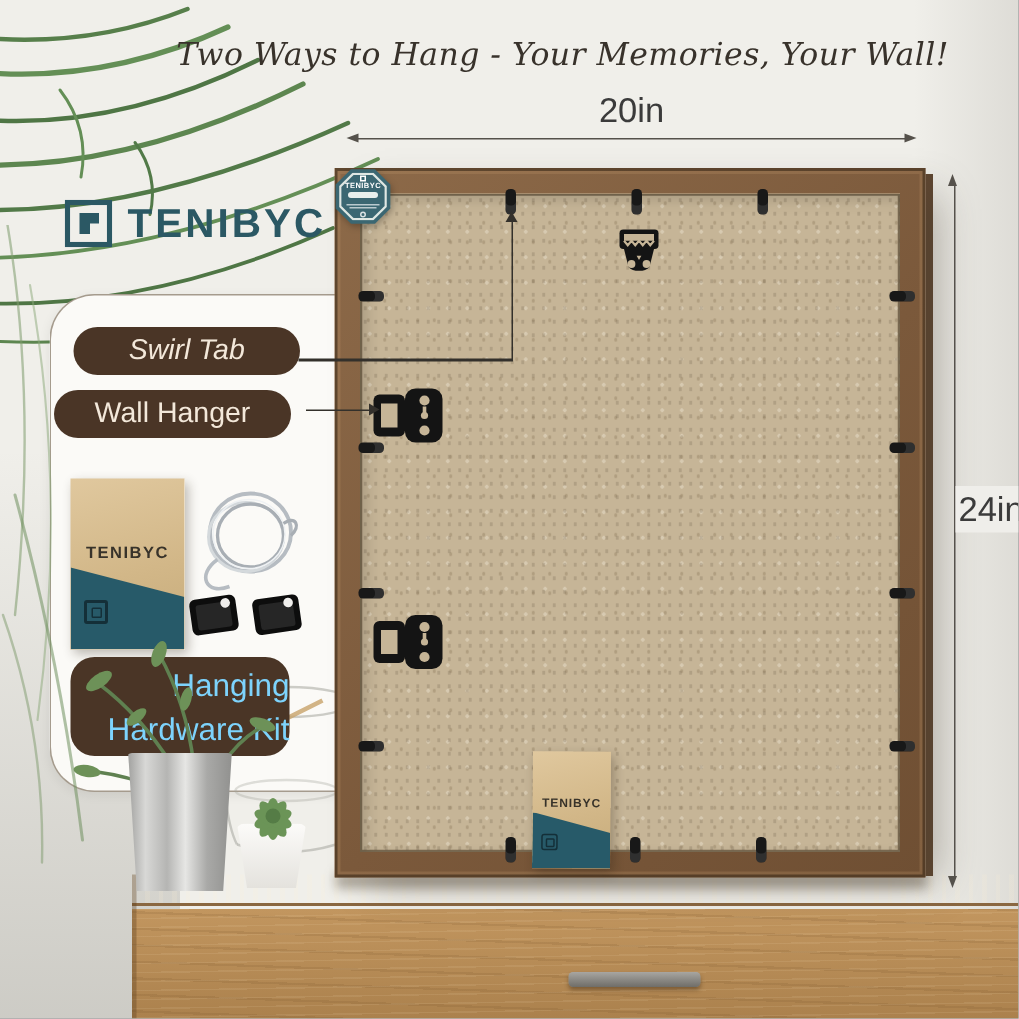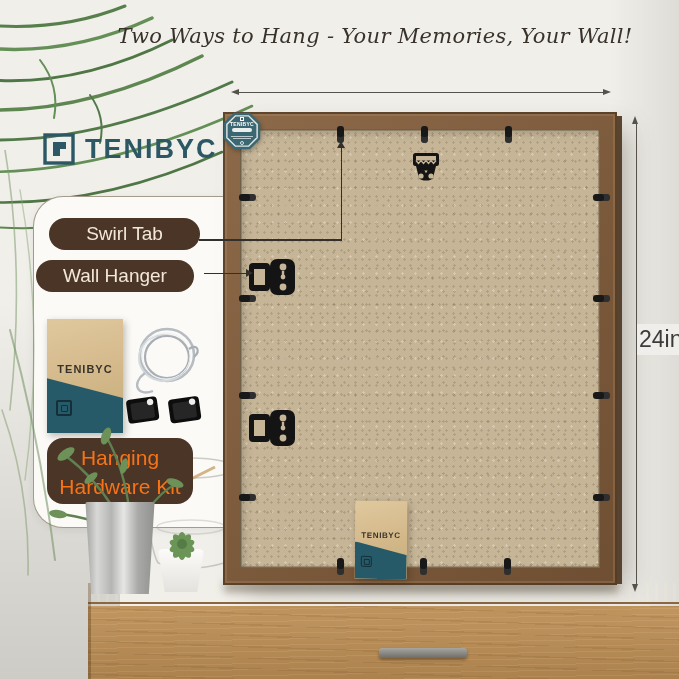--- a/index.html
+++ b/index.html
@@ -60,22 +60,22 @@
   .env-logo{position:absolute;border:2px solid #142f38;border-radius:2px;}
   .env-logo::after{content:"";position:absolute;left:22%;top:22%;width:46%;height:46%;
     border:1.5px solid #142f38;border-radius:1px;}
 
   
   .panel{left:33px;top:196px;width:199px;height:332px;background:#fbfaf7;
     border:1px solid rgba(96,77,55,.55);border-right:none;border-radius:30px 0 0 30px;
     box-shadow:0 2px 8px rgba(0,0,0,.07);}
   .pill{position:absolute;background:#4a3526;border-radius:17px;color:#f3e8da;
     display:flex;align-items:center;justify-content:center;font-size:19px;z-index:2;}
-  .kit-label{position:absolute;background:#4a3526;border-radius:16px;color:#f97316;
-    text-align:center;font-size:21px;line-height:29px;padding-top:5px;z-index:2;}
+  .kit-label{position:absolute;background:#4a3526;border-radius:16px;color:#7dd3fc;
+    text-align:right;font-size:21px;line-height:29px;padding-top:5px;z-index:2;}
 
   
   .line{background:#33302b;z-index:40;}
   .dimline{background:#55514b;z-index:40;}
   .arr{width:0;height:0;z-index:40;}
   .dim-text{color:#3b3b3b;font-size:23px;z-index:40;white-space:nowrap;}
 
   
   .logo{left:42px;top:130px;width:200px;height:38px;z-index:9;display:flex;align-items:center;}
   .logo-text{font-size:27px;font-weight:800;letter-spacing:2px;color:#2b5864;margin-left:9px;}
@@ -165,21 +165,21 @@
       <g fill="none" stroke="rgba(165,165,158,.55)" stroke-width="1.6">
         <ellipse cx="50" cy="13" rx="44" ry="10"></ellipse>
         <path d="M6,13 C6,60 10,95 17,108"></path>
         <path d="M94,13 C94,60 90,95 83,108"></path>
         <path d="M17,108 Q50,118 83,108"></path>
         <ellipse cx="50" cy="72" rx="34" ry="7" stroke="rgba(165,165,158,.35)"></ellipse>
       </g>
       <path d="M30,34 L74,12" stroke="#c8a36b" stroke-width="3" opacity=".8"></path>
     </svg>
 
-    <div class="pill" style="left:15px;top:21px;width:151px;height:32px;">
+    <div class="pill" style="left:15px;top:21px;width:151px;height:32px;font-style:italic;">
       <span>Swirl Tab</span>
     </div>
     <div class="pill" style="left:2px;top:63px;width:158px;height:32px;">
       <span>Wall Hanger</span>
     </div>
 
     <div class="envelope" style="position:absolute;left:13px;top:122px;width:76px;height:114px;z-index:2;">
       <div class="env-brand" style="top:44px;font-size:11px;">TENIBYC</div>
       <div class="env-teal">
         <div class="env-logo" style="left:9px;top:22px;width:16px;height:16px;"></div>
@@ -316,20 +316,21 @@
       <div class="badge-dot"></div>
     </div>
   </div>
 
   <div class="abs line" style="left:199px;top:239px;width:143px;height:1.5px;"></div>
   <div class="abs line" style="left:340.5px;top:147px;width:1.5px;height:93px;"></div>
   <div class="abs arr" style="left:337px;top:141px;border-left:4px solid transparent;border-right:4px solid transparent;border-bottom:7px solid #33302b;"></div>
   <div class="abs line" style="left:204px;top:272.5px;width:43px;height:1.5px;"></div>
   <div class="abs arr" style="left:246px;top:269px;border-top:4px solid transparent;border-bottom:4px solid transparent;border-left:7px solid #33302b;"></div>
 
+  <div class="abs dim-text" style="left:371px;top:60px;width:100px;text-align:center;">20in</div>
   <div class="abs dimline" style="left:237px;top:92px;width:369px;height:1.4px;"></div>
   <div class="abs arr" style="left:231px;top:89px;border-top:3.5px solid transparent;border-bottom:3.5px solid transparent;border-right:8px solid #55514b;"></div>
   <div class="abs arr" style="left:603px;top:89px;border-top:3.5px solid transparent;border-bottom:3.5px solid transparent;border-left:8px solid #55514b;"></div>
 
   <div class="abs dimline" style="left:635.5px;top:123px;width:1.4px;height:462px;"></div>
   <div class="abs arr" style="left:632px;top:116px;border-left:3.5px solid transparent;border-right:3.5px solid transparent;border-bottom:8px solid #55514b;"></div>
   <div class="abs arr" style="left:632px;top:584px;border-left:3.5px solid transparent;border-right:3.5px solid transparent;border-top:8px solid #55514b;"></div>
   <div class="abs dim-text" style="left:637px;top:324px;background:#efeeea;padding:2px 0 2px 2px;">24in</div>
 
 </div>

